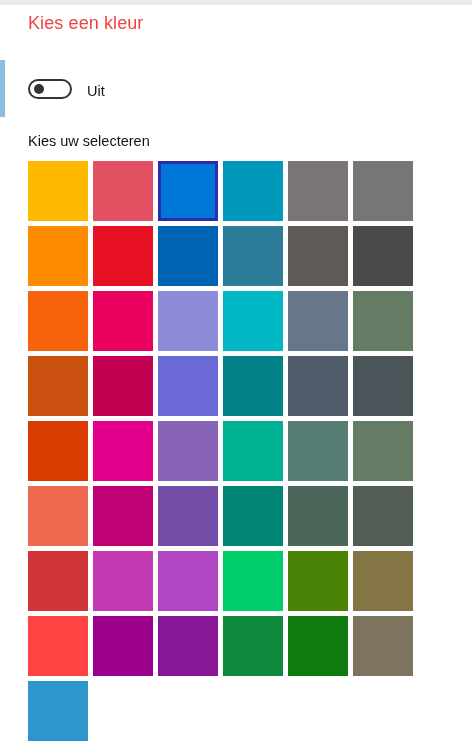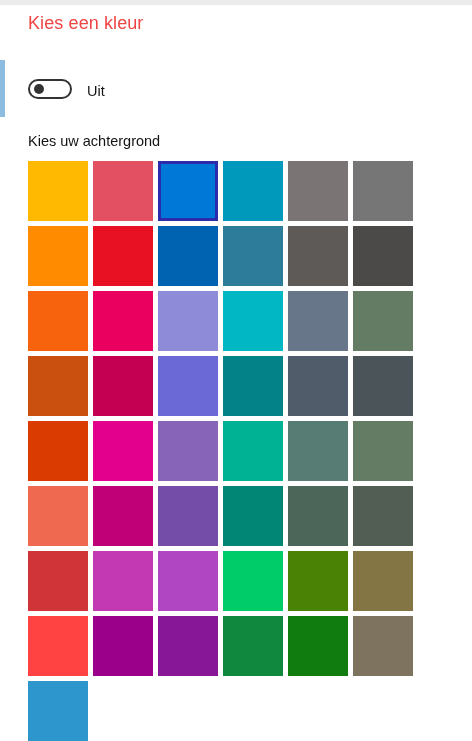--- a/index.html
+++ b/index.html
@@ -127,21 +127,21 @@
   <div class="page-title">Kies een kleur</div>
 
 
   <div class="toggle-row">
     <div class="toggle-switch">
       <div class="toggle-knob"></div>
     </div>
     <span class="toggle-state">Uit</span>
   </div>
 
-  <div class="accent-section-label">Kies uw achtergrond</div>
+  <div class="accent-section-label">Kies uw selecteren</div>
 
   <div class="swatch-grid" id="swatch-grid">
       <div class="swatch" style="background: rgb(255, 185, 0);"></div>
       <div class="swatch" style="background: rgb(226, 80, 97);"></div>
       <div class="swatch selected" style="background: rgb(0, 120, 215); outline-color: rgb(43, 43, 171);"></div>
       <div class="swatch" style="background: rgb(0, 153, 188);"></div>
       <div class="swatch" style="background: rgb(122, 117, 116);"></div>
       <div class="swatch" style="background: rgb(118, 118, 118);"></div>
       <div class="swatch" style="background: rgb(255, 140, 0);"></div>
       <div class="swatch" style="background: rgb(232, 17, 35);"></div>

